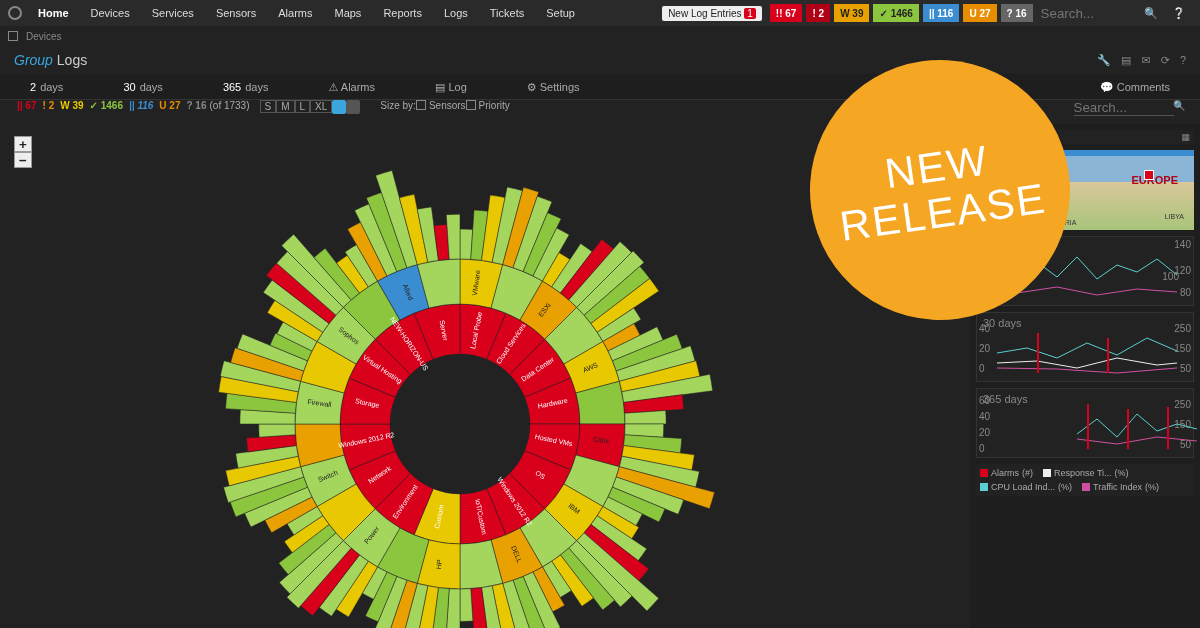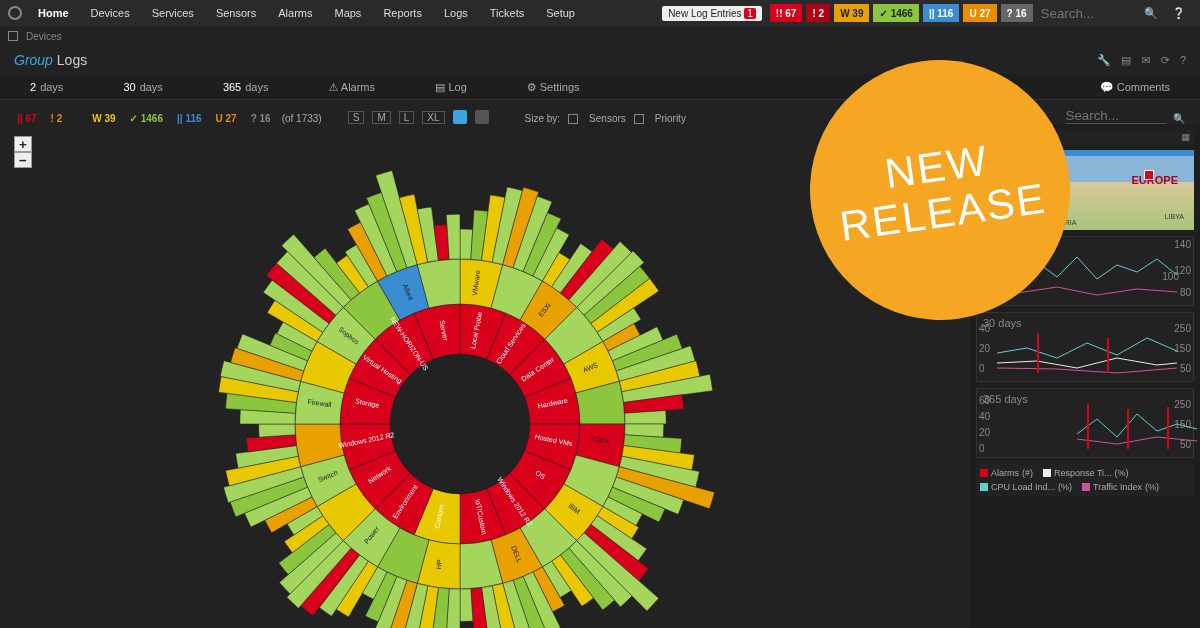--- a/index.html
+++ b/index.html
@@ -34,27 +34,27 @@
 .title-row .icons { color:#888; display:flex; gap:10px; }
 
 
 .tabs { background:#1e1e1e; height:26px; display:flex; align-items:center; border-bottom:1px solid #333; }
 .tabs .tab { padding:0 30px; line-height:26px; color:#aaa; cursor:pointer; }
 .tabs .tab.active { color:#3aa6dd; border-bottom:2px solid #3aa6dd; }
 .tabs .tab .num { color:#fff; margin-right:4px; }
 .tabs .spacer { flex:1; }
 
 
-.filter { background:#222; height:24px; display:flex; align-items:flex-end; padding:0 14px; gap:8px; font-size:10px; color:#aaa; }
+.filter { background:#222; height:24px; display:flex; align-items:flex-start; padding:0 14px; font-size:10px; color:#aaa; }
 .filter .b { padding:0 3px; }
 .filter .red-sq { color:#d9001b; font-weight:bold; }
 .filter .orange-sq { color:#e88d00; font-weight:bold; }
-.filter .yellow-sq { color:#e8c800; font-weight:bold;margin-left:16px; }
+.filter .yellow-sq { color:#e8c800; font-weight:bold; }
 .filter .green-sq { color:#8cc63f; font-weight:bold; }
-.filter .blue-sq { color:#3a8dd0; font-weight:bold; }
+.filter .blue-sq { color:#3a8dd0; font-weight:bold;font-style:italic; }
 .filter .gray-sq { color:#888; font-weight:bold; }
 .filter .sizebtn { border:1px solid #555; padding:0 4px; cursor:pointer; }
 .filter .toggle-icon { width:14px; height:14px; background:#3aa6dd; border-radius:2px; }
 .filter .chk { width:10px; height:10px; border:1px solid #888; display:inline-block; margin-right:3px; vertical-align:middle; }
 .filter input { background:transparent; border:none; border-bottom:1px solid #555; color:#888; width:100px; }
 .filter .spacer { flex:1; }
 
 
 .main { display:flex; height:504px; }
 .viz { flex:1; background:#222; position:relative; }

